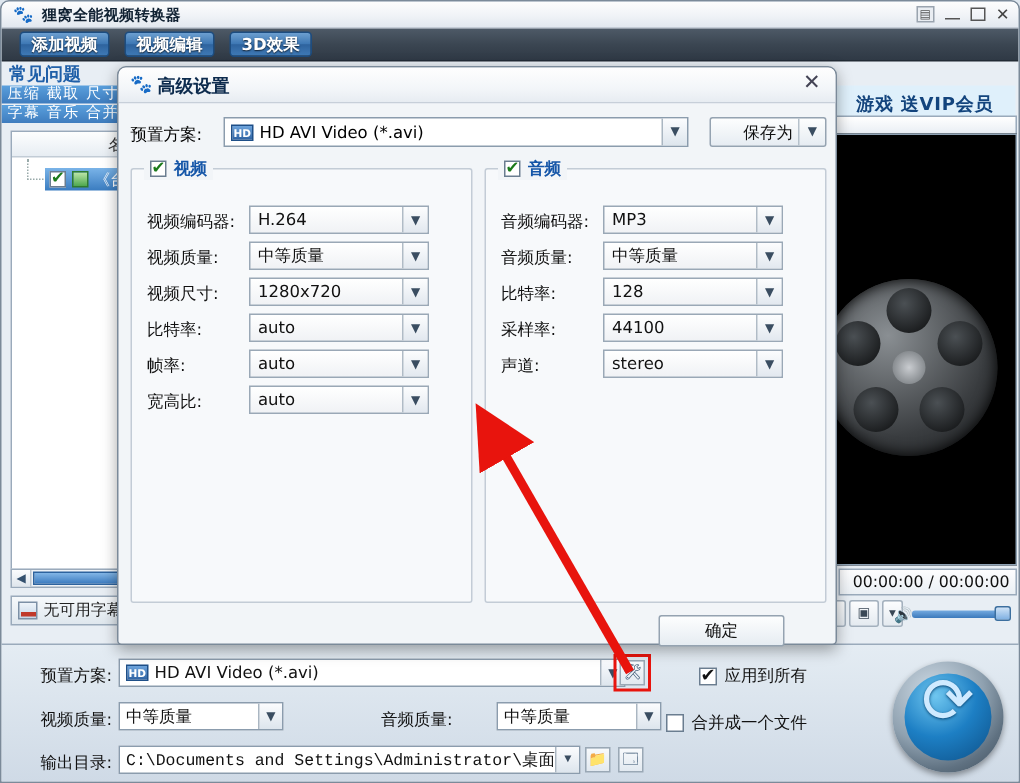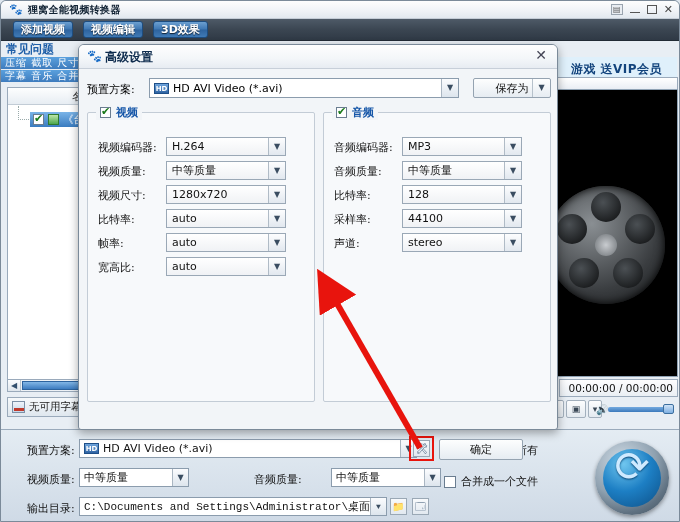--- a/index.html
+++ b/index.html
@@ -277,21 +277,21 @@
   }
   .frow .fd .arrow {
     position:absolute; right:0; top:0; width:17px; height:17px;
     background:linear-gradient(to bottom,#fcfdfe,#e2e8ef); border-left:1px solid #b0bbc6;
     font-size:8px; text-align:center; line-height:17px; color:#3a4d61;
   }
 
   .dlgbtn {
     position:absolute; top:340px; width:84px; height:21px;
     background:linear-gradient(to bottom,#fdfefe,#e6ecf2); border:1px solid #95a3b1;
-    border-radius:2px; font-size:11px; text-align:center; line-height:20px; color:#111;margin-top:29px;
+    border-radius:2px; font-size:11px; text-align:center; line-height:20px; color:#111;
   }
   .dlgbtn.ok { left:360px; }
   .dlgbtn.close { left:458px; }
 
   
   #annot { position:absolute; left:0; top:0; width:680px; height:522px; pointer-events:none; z-index:60;}
 </style>
 </head>
 <body>
 

